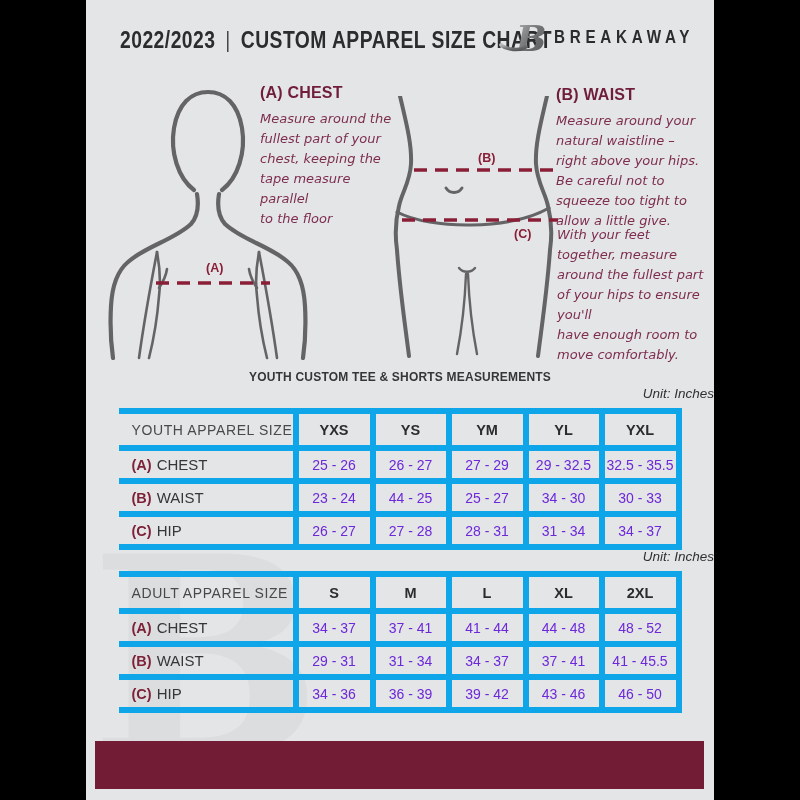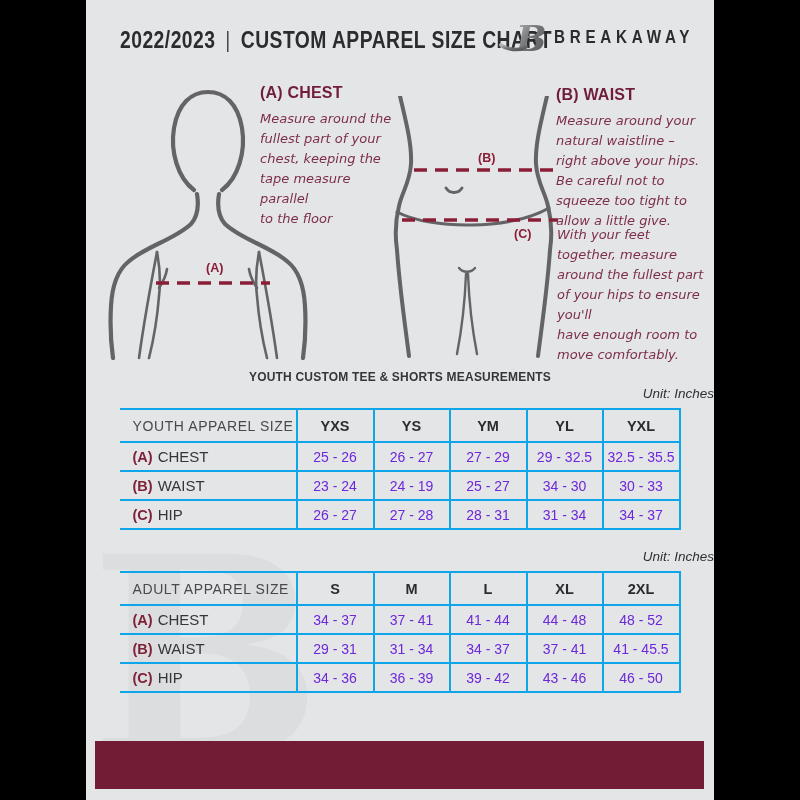--- a/index.html
+++ b/index.html
@@ -19,21 +19,21 @@
   .marker{position:absolute;color:#8a1e37;font-weight:bold;font-size:12.5px;z-index:1;}
   .instr{position:absolute;z-index:1;}
   .instr-heading{color:#701d3a;font-weight:bold;font-size:16px;letter-spacing:.2px;}
   .instr-body{color:#7d2e4d;font-style:italic;font-size:13px;line-height:20px;margin-top:7px;white-space:pre-line;font-family:"DejaVu Sans",sans-serif;}
 
   
   .section{position:absolute;left:0;width:628px;z-index:1;}
   .tbl-title{text-align:center;font-weight:bold;font-size:12px;color:#353638;letter-spacing:.2px;}
   .tbl-unit{text-align:right;font-style:italic;font-size:13.5px;color:#2f3032;margin-top:2px;}
   table.size-table{margin:7px auto 0 auto;width:560px;border-collapse:collapse;table-layout:fixed;}
-  .size-table td{border:2px solid #0ea5e9;height:27px;padding:0;}
+  .size-table td{border:6px solid #0ea5e9;height:27px;padding:0;}
   .size-table tr.h td{height:31px;}
   .size-table td.lbl{border-left:none;text-align:left;padding-left:13px;}
   .size-table td.hdr-lbl{font-size:14px;color:#48494b;letter-spacing:.6px;}
   .size-table td.sz{font-weight:bold;font-size:14.5px;color:#2b2c2e;text-align:center;}
   .size-table td.val{font-size:14px;color:#6d28d9;text-align:center;}
   .size-table td.lbl .row-name{font-size:15px;color:#353638;}
   .size-table td.lbl .key{color:#7d2239;font-weight:bold;margin-right:5px;font-size:14.5px;}
 
   
   .watermark{position:absolute;left:4px;top:520px;font-family:"DejaVu Serif",serif;font-weight:bold;
@@ -152,21 +152,21 @@
         <td class="lbl"><span class="key">(A)</span><span class="row-name">CHEST</span></td>
         <td class="val">25 - 26</td>
         <td class="val">26 - 27</td>
         <td class="val">27 - 29</td>
         <td class="val">29 - 32.5</td>
         <td class="val">32.5 - 35.5</td>
       </tr>
       <tr>
         <td class="lbl"><span class="key">(B)</span><span class="row-name">WAIST</span></td>
         <td class="val">23 - 24</td>
-        <td class="val">24 - 19</td>
+        <td class="val">44 - 25</td>
         <td class="val">25 - 27</td>
         <td class="val">34 - 30</td>
         <td class="val">30 - 33</td>
       </tr>
       <tr>
         <td class="lbl"><span class="key">(C)</span><span class="row-name">HIP</span></td>
         <td class="val">26 - 27</td>
         <td class="val">27 - 28</td>
         <td class="val">28 - 31</td>
         <td class="val">31 - 34</td>

